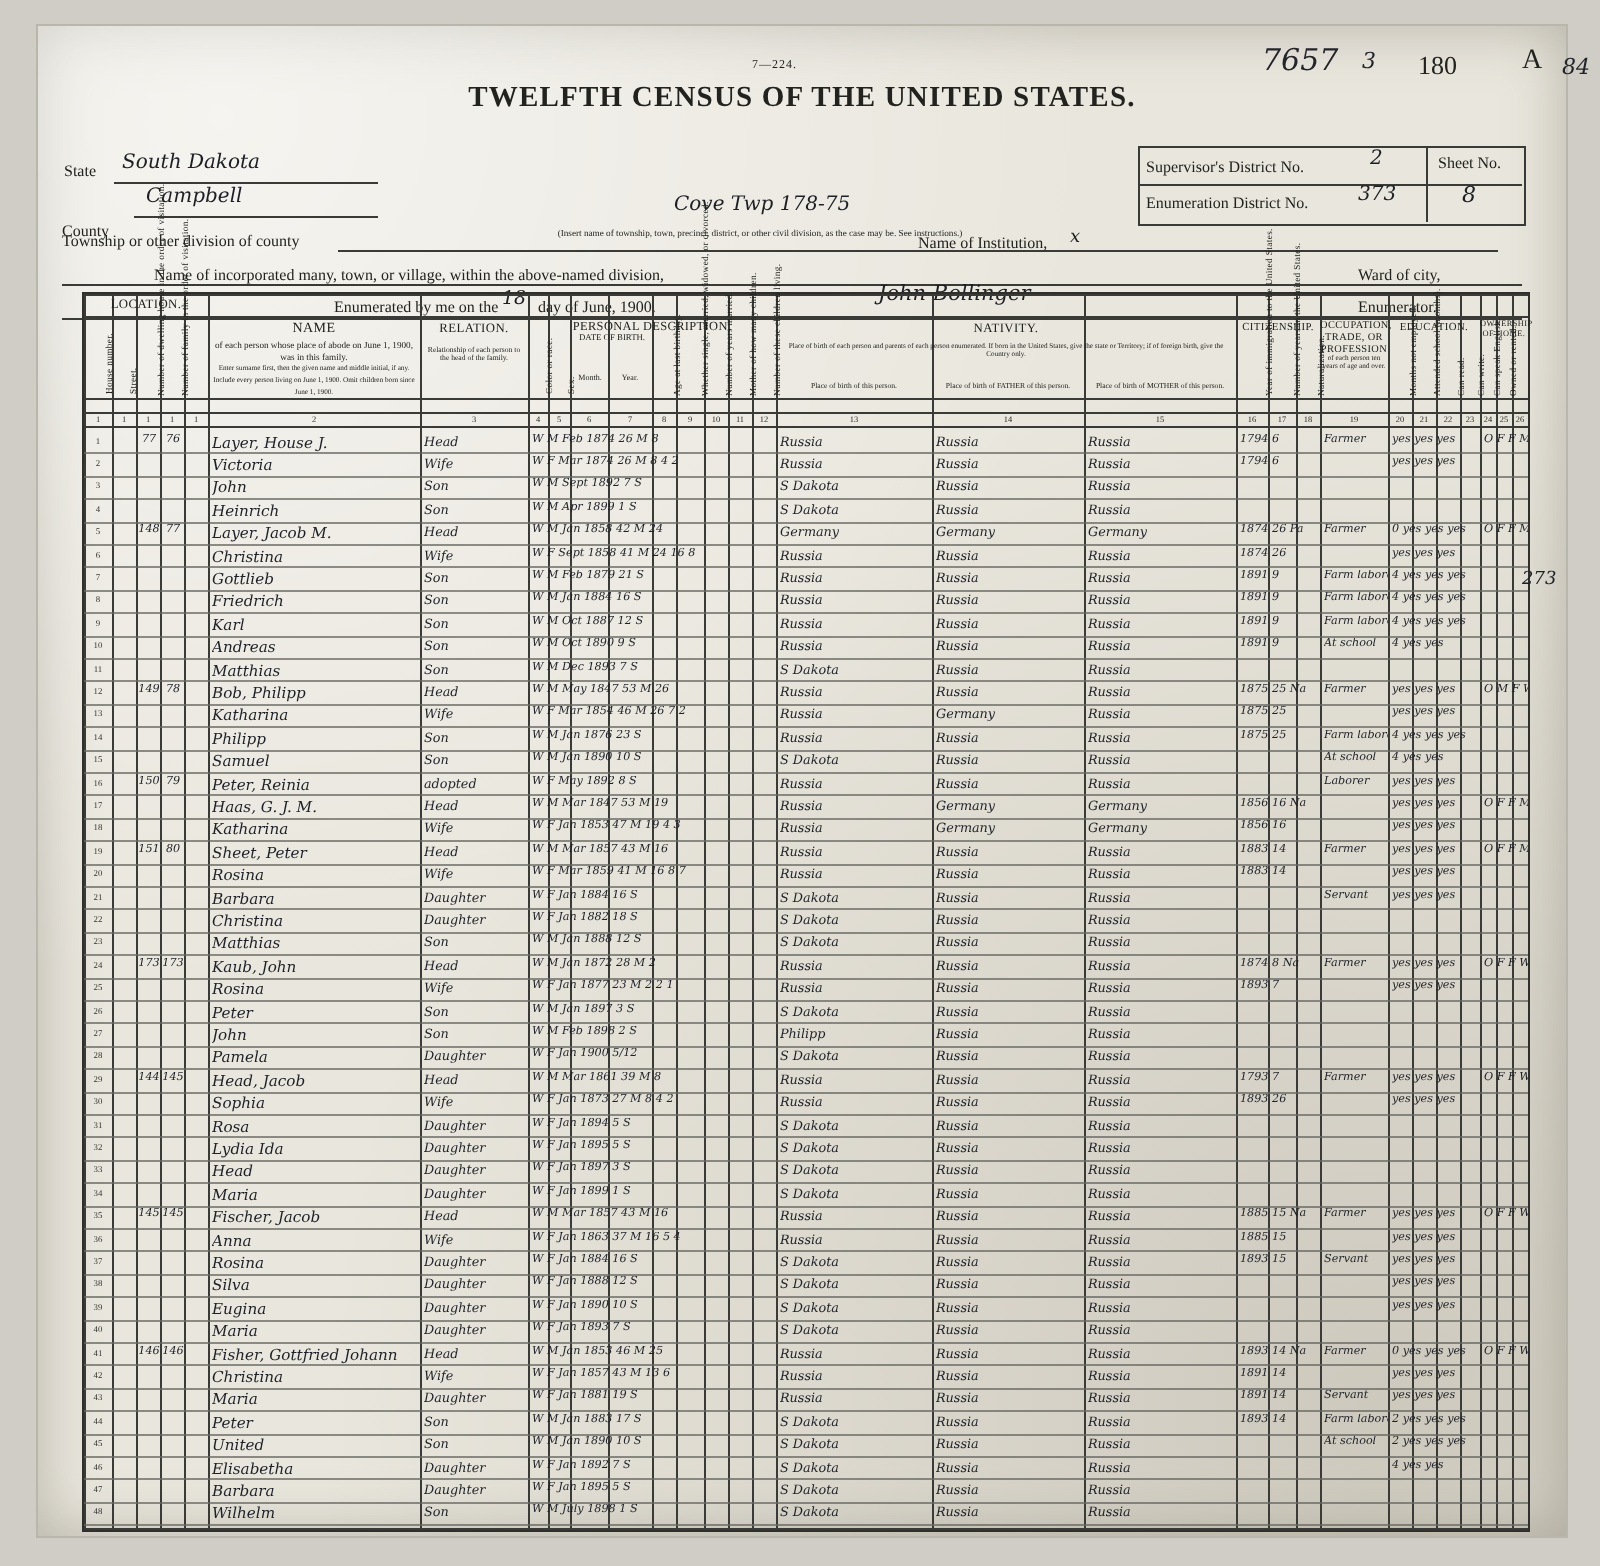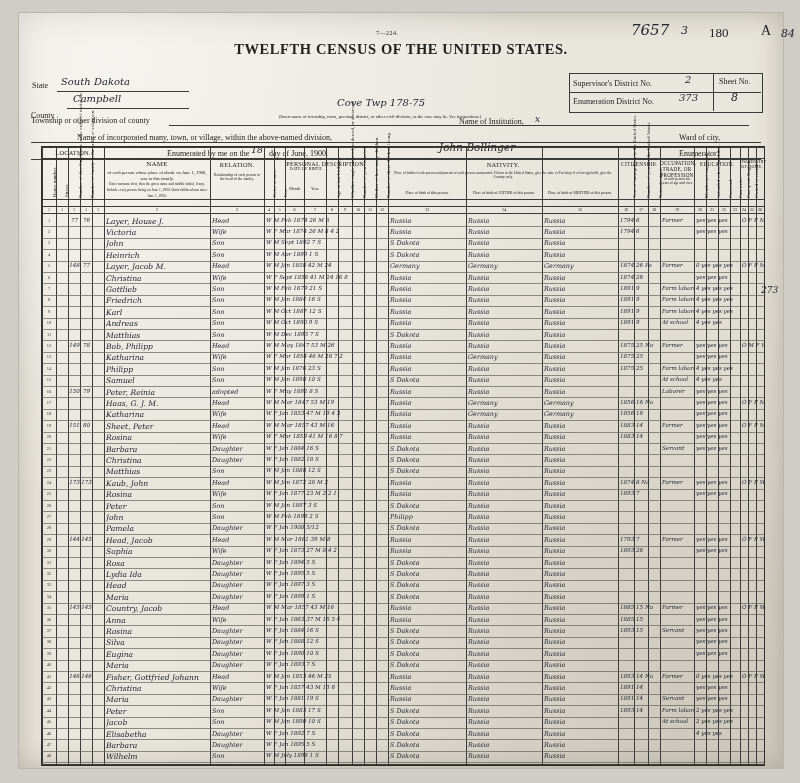--- a/index.html
+++ b/index.html
@@ -580,21 +580,21 @@
           <div class="cellhand " style="left: 64px; width: 104px; top: 445.8px; overflow: hidden;">Maria</div>
           <div class="cellhand small" style="left: 170px; width: 52px; top: 445.8px; overflow: hidden;">Daughter</div>
           <div class="cellhand tiny" style="left: 224px; width: 120px; top: 445.8px; overflow: hidden;">W F Jan 1899 1 S</div>
           <div class="cellhand small" style="left: 348px; width: 74px; top: 445.8px; overflow: hidden;">S Dakota</div>
           <div class="cellhand small" style="left: 426px; width: 72px; top: 445.8px; overflow: hidden;">Russia</div>
           <div class="cellhand small" style="left: 502px; width: 72px; top: 445.8px; overflow: hidden;">Russia</div>
           <div class="hthin" style="top: 467px; opacity: 0.75;"></div>
           <div class="rownum" style="left: 0px; width: 14px; top: 458.2px; font-size: 4.4px;">35</div>
           <div class="cellhand tiny" style="left: 27px; width: 11px; top: 457.2px; text-align: center; overflow: hidden;">145</div>
           <div class="cellhand tiny" style="left: 39px; width: 11px; top: 457.2px; text-align: center; overflow: hidden;">145</div>
-          <div class="cellhand " style="left: 64px; width: 104px; top: 457.2px; overflow: hidden;">Country, Jacob</div>
+          <div class="cellhand " style="left: 64px; width: 104px; top: 457.2px; overflow: hidden;">Fischer, Jacob</div>
           <div class="cellhand small" style="left: 170px; width: 52px; top: 457.2px; overflow: hidden;">Head</div>
           <div class="cellhand tiny" style="left: 224px; width: 120px; top: 457.2px; overflow: hidden;">W M Mar 1857 43 M 16</div>
           <div class="cellhand small" style="left: 348px; width: 74px; top: 457.2px; overflow: hidden;">Russia</div>
           <div class="cellhand small" style="left: 426px; width: 72px; top: 457.2px; overflow: hidden;">Russia</div>
           <div class="cellhand small" style="left: 502px; width: 72px; top: 457.2px; overflow: hidden;">Russia</div>
           <div class="cellhand tiny" style="left: 578px; width: 40px; top: 457.2px; overflow: hidden;">1885 15 Na</div>
           <div class="cellhand tiny" style="left: 620px; width: 32px; top: 457.2px; overflow: hidden;">Farmer</div>
           <div class="cellhand tiny" style="left: 654px; width: 44px; top: 457.2px; overflow: hidden;">yes yes yes</div>
           <div class="cellhand tiny" style="left: 700px; width: 22px; top: 457.2px; overflow: hidden;">O F F W M</div>
           <div class="hthin" style="top: 478.4px; opacity: 0.75;"></div>
@@ -685,21 +685,21 @@
           <div class="cellhand small" style="left: 170px; width: 52px; top: 559.8px; overflow: hidden;">Son</div>
           <div class="cellhand tiny" style="left: 224px; width: 120px; top: 559.8px; overflow: hidden;">W M Jan 1883 17 S</div>
           <div class="cellhand small" style="left: 348px; width: 74px; top: 559.8px; overflow: hidden;">S Dakota</div>
           <div class="cellhand small" style="left: 426px; width: 72px; top: 559.8px; overflow: hidden;">Russia</div>
           <div class="cellhand small" style="left: 502px; width: 72px; top: 559.8px; overflow: hidden;">Russia</div>
           <div class="cellhand tiny" style="left: 578px; width: 40px; top: 559.8px; overflow: hidden;">1893 14</div>
           <div class="cellhand tiny" style="left: 620px; width: 32px; top: 559.8px; overflow: hidden;">Farm laborer</div>
           <div class="cellhand tiny" style="left: 654px; width: 44px; top: 559.8px; overflow: hidden;">2 yes yes yes</div>
           <div class="hthin" style="top: 581px; opacity: 0.75;"></div>
           <div class="rownum" style="left: 0px; width: 14px; top: 572.2px; font-size: 4.4px;">45</div>
-          <div class="cellhand " style="left: 64px; width: 104px; top: 571.2px; overflow: hidden;">Jacob</div>
+          <div class="cellhand " style="left: 64px; width: 104px; top: 571.2px; overflow: hidden;">United</div>
           <div class="cellhand small" style="left: 170px; width: 52px; top: 571.2px; overflow: hidden;">Son</div>
           <div class="cellhand tiny" style="left: 224px; width: 120px; top: 571.2px; overflow: hidden;">W M Jan 1890 10 S</div>
           <div class="cellhand small" style="left: 348px; width: 74px; top: 571.2px; overflow: hidden;">S Dakota</div>
           <div class="cellhand small" style="left: 426px; width: 72px; top: 571.2px; overflow: hidden;">Russia</div>
           <div class="cellhand small" style="left: 502px; width: 72px; top: 571.2px; overflow: hidden;">Russia</div>
           <div class="cellhand tiny" style="left: 620px; width: 32px; top: 571.2px; overflow: hidden;">At school</div>
           <div class="cellhand tiny" style="left: 654px; width: 44px; top: 571.2px; overflow: hidden;">2 yes yes yes</div>
           <div class="hthin" style="top: 592.4px; opacity: 0.75;"></div>
           <div class="rownum" style="left: 0px; width: 14px; top: 583.6px; font-size: 4.4px;">46</div>
           <div class="cellhand " style="left: 64px; width: 104px; top: 582.6px; overflow: hidden;">Elisabetha</div>

